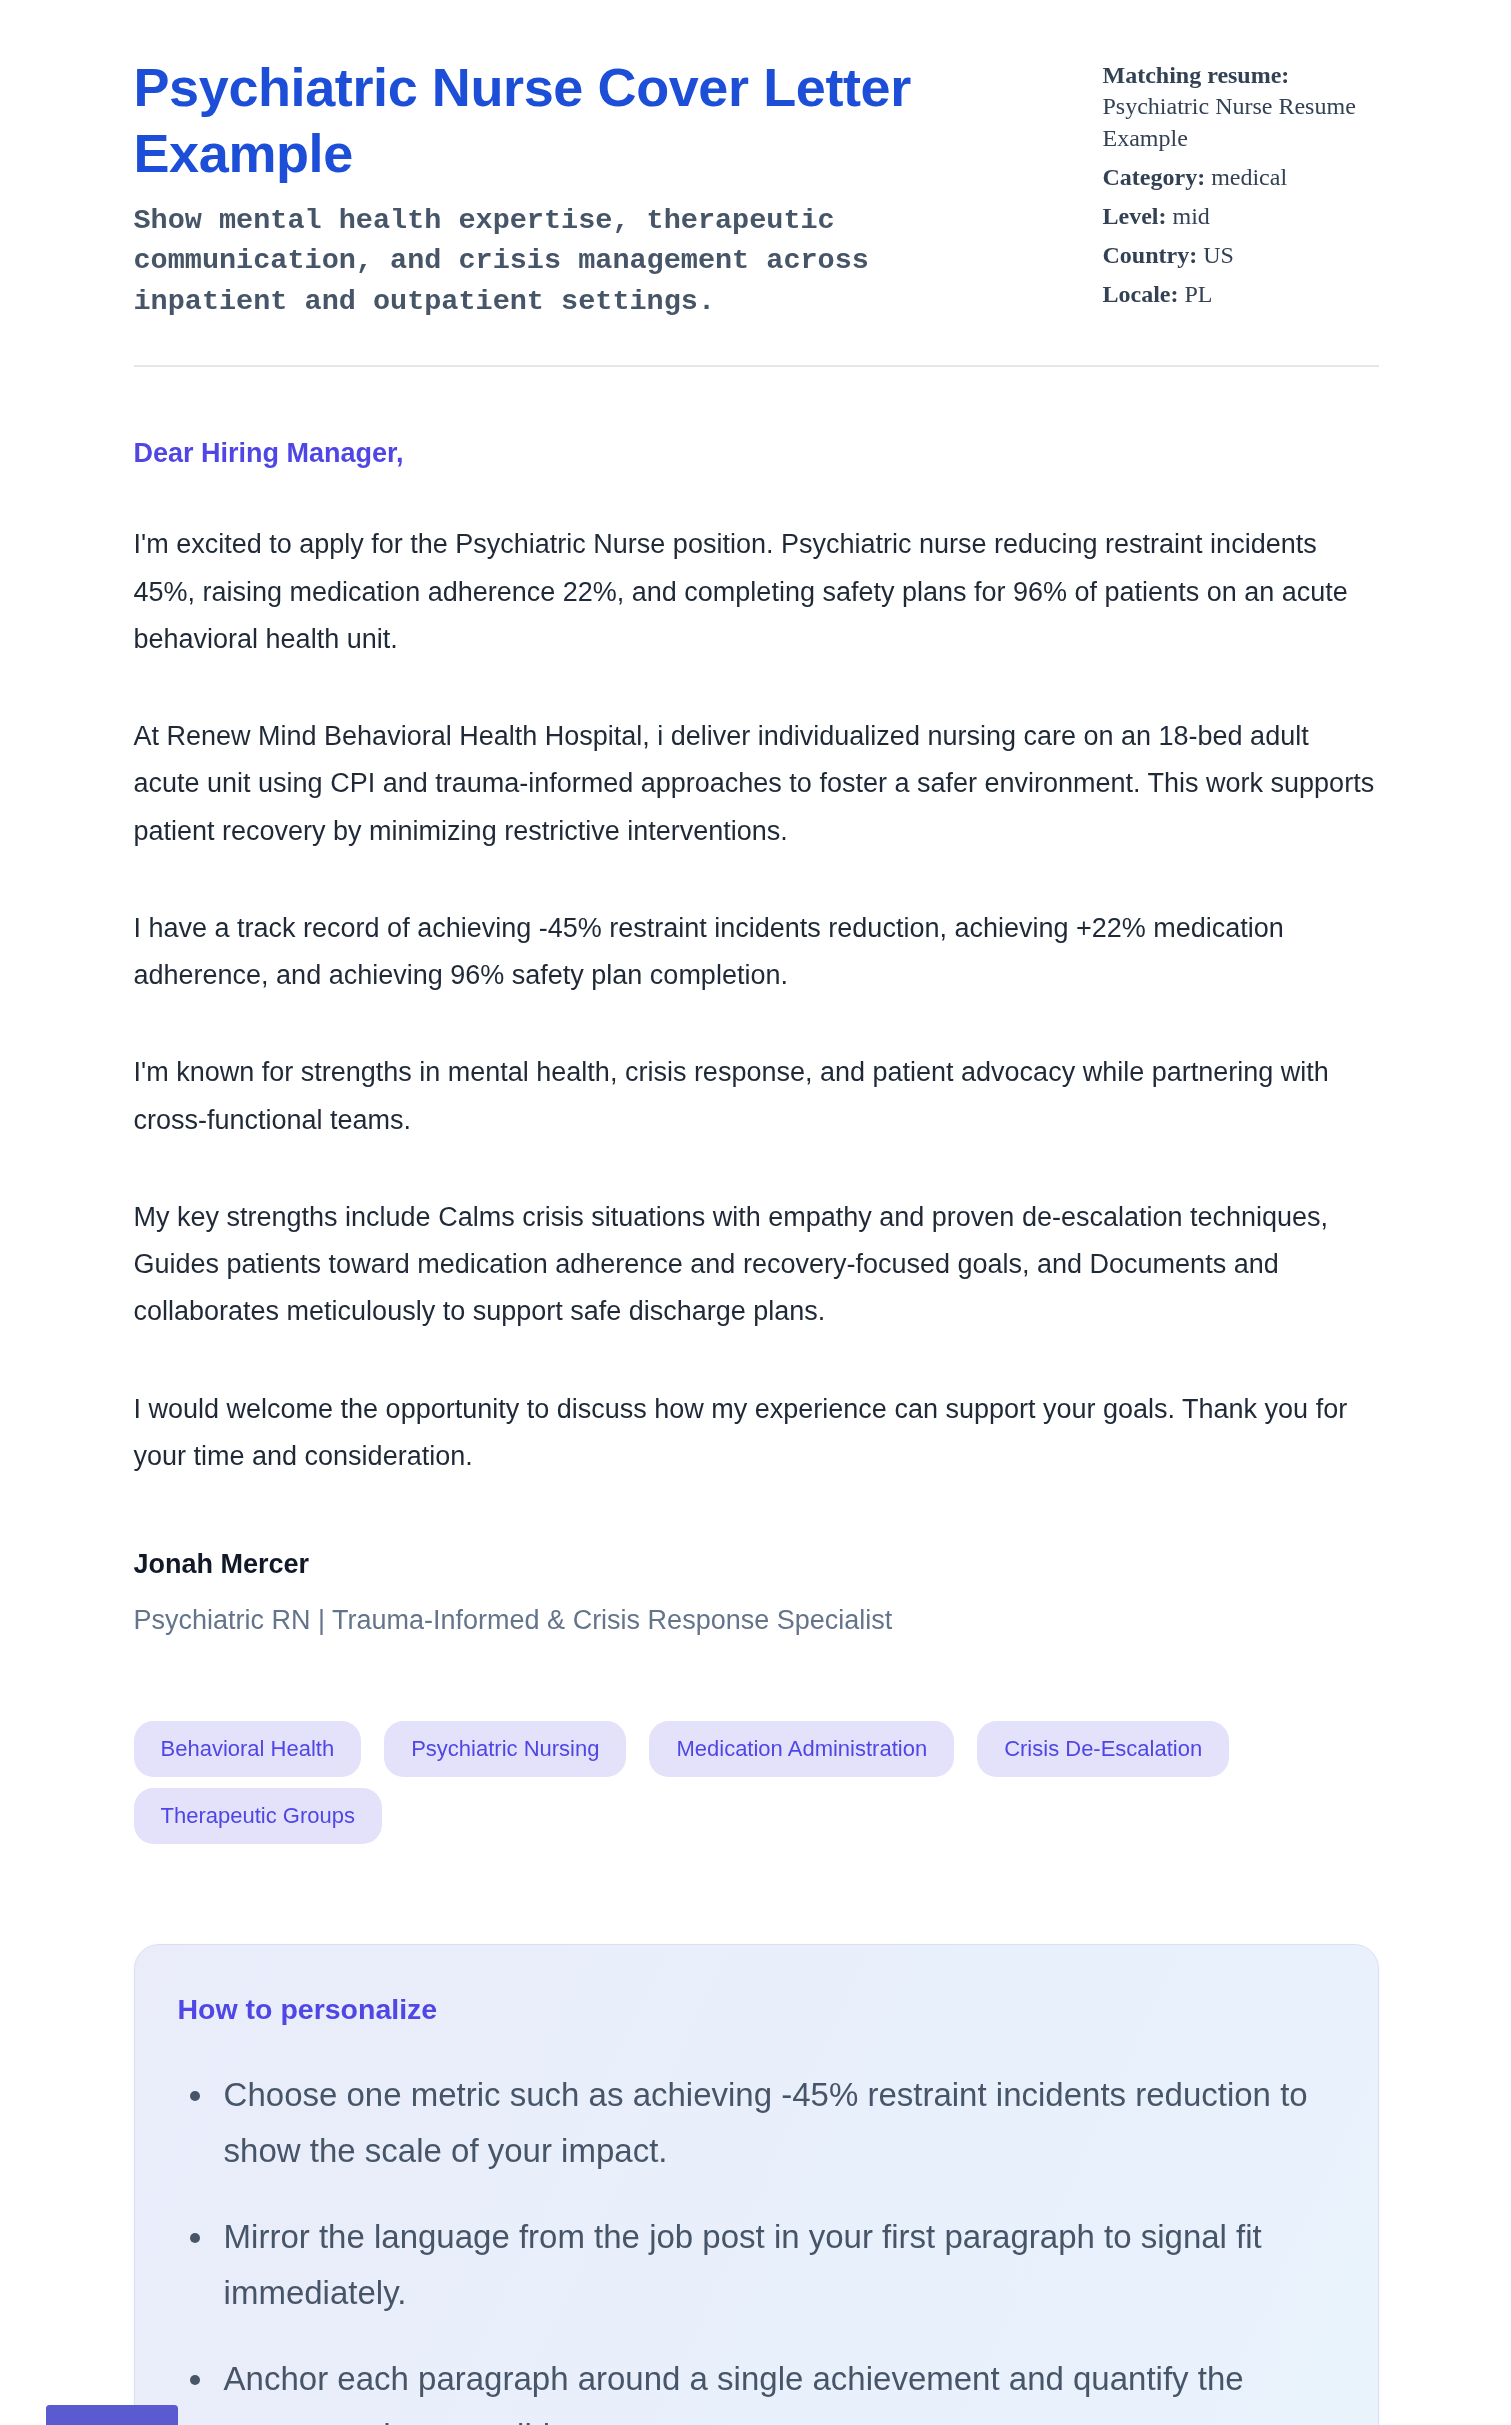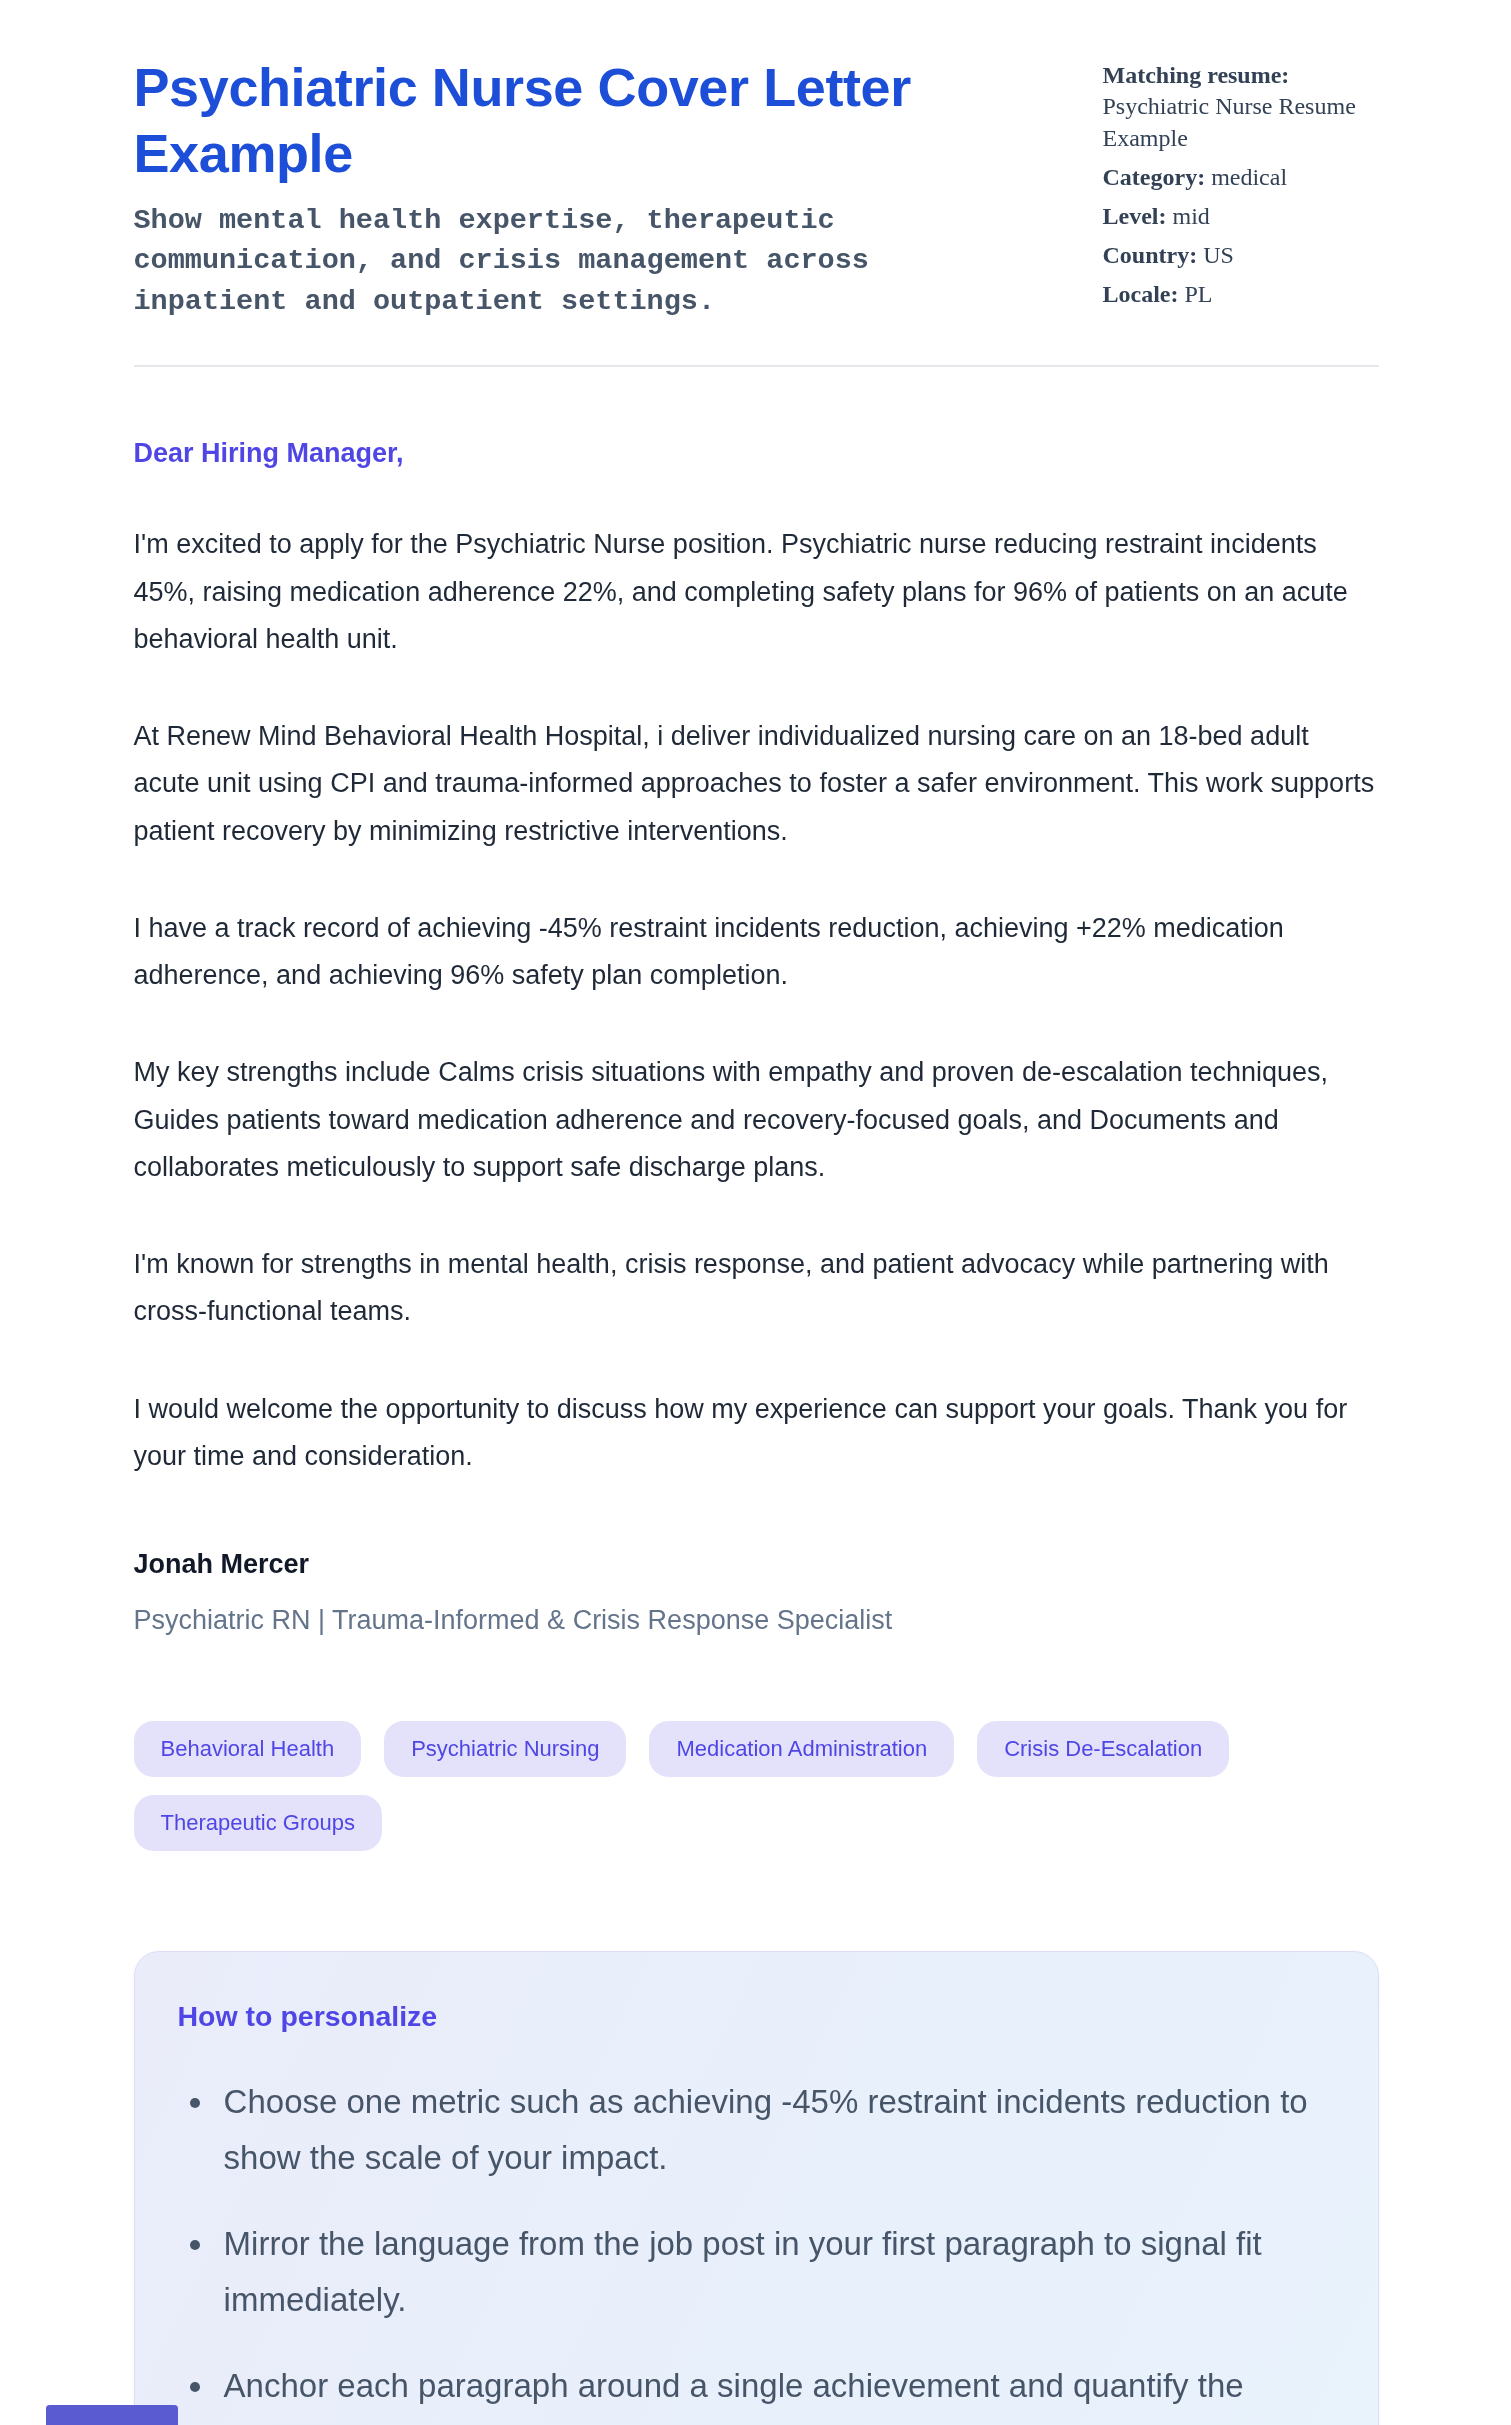--- a/index.html
+++ b/index.html
@@ -85,21 +85,21 @@
     margin: 25px 0 0 0;
     font-size: 27px;
     color: #64748b;
   }
 
   
   .tags {
     margin-top: 85px;
     display: flex;
     flex-wrap: wrap;
-    gap: 18px 23px;
+    gap: 11px 23px;
     max-width: 1111px;
   }
   .tag {
     display: inline-block;
     background: #e4e2fa;
     color: #4f46e5;
     font-size: 22px;
     line-height: 1;
     padding: 17px 27px;
     border-radius: 19.6px;
@@ -180,22 +180,22 @@
     </aside>
   </header>
 
   <hr class="divider">
 
   <section class="letter">
     <p class="greeting">Dear Hiring Manager,</p>
     <p class="para">I'm excited to apply for the Psychiatric Nurse position. Psychiatric nurse reducing restraint incidents 45%, raising medication adherence 22%, and completing safety plans for 96% of patients on an acute behavioral health unit.</p>
     <p class="para">At Renew Mind Behavioral Health Hospital, i deliver individualized nursing care on an 18-bed adult acute unit using CPI and trauma-informed approaches to foster a safer environment. This work supports patient recovery by minimizing restrictive interventions.</p>
     <p class="para">I have a track record of achieving -45% restraint incidents reduction, achieving +22% medication adherence, and achieving 96% safety plan completion.</p>
+    <p class="para">I'm known for strengths in mental health, crisis response, and patient advocacy while partnering with cross-functional teams.</p>
     <p class="para">My key strengths include Calms crisis situations with empathy and proven de-escalation techniques, Guides patients toward medication adherence and recovery-focused goals, and Documents and collaborates meticulously to support safe discharge plans.</p>
-    <p class="para">I'm known for strengths in mental health, crisis response, and patient advocacy while partnering with cross-functional teams.</p>
     <p class="para">I would welcome the opportunity to discuss how my experience can support your goals. Thank you for your time and consideration.</p>
     <p class="sig-name">Jonah Mercer</p>
     <p class="sig-role">Psychiatric RN | Trauma-Informed &amp; Crisis Response Specialist</p>
   </section>
 
   <div class="tags">
     <span class="tag">Behavioral Health</span>
     <span class="tag">Psychiatric Nursing</span>
     <span class="tag">Medication Administration</span>
     <span class="tag">Crisis De-Escalation</span>

